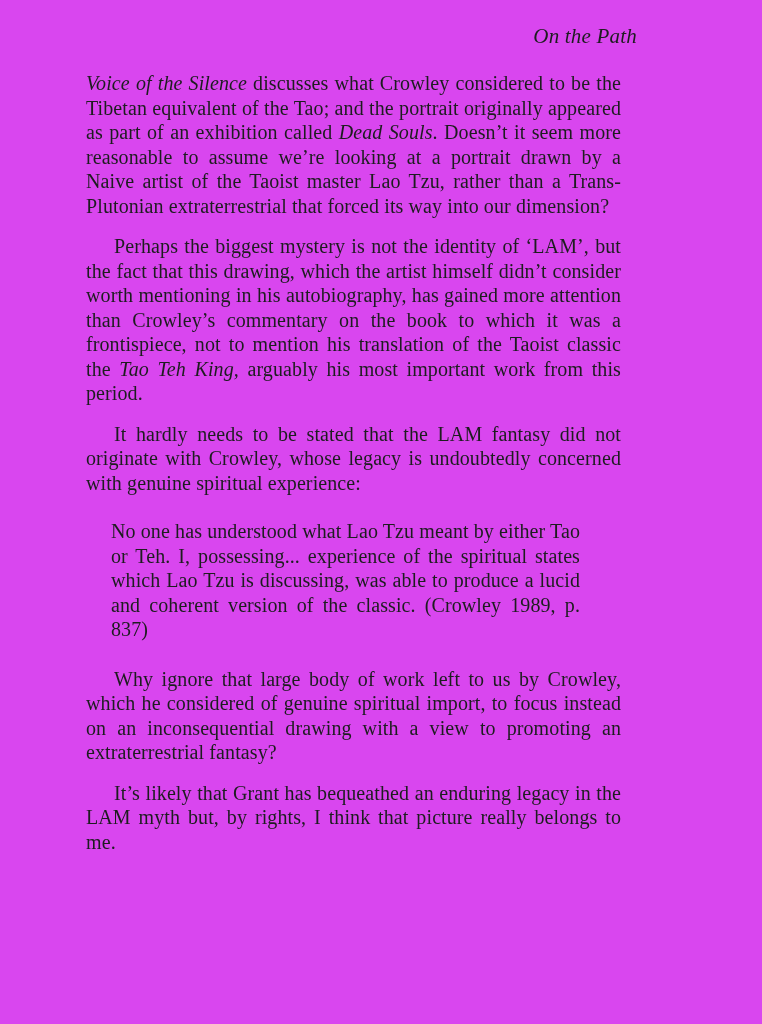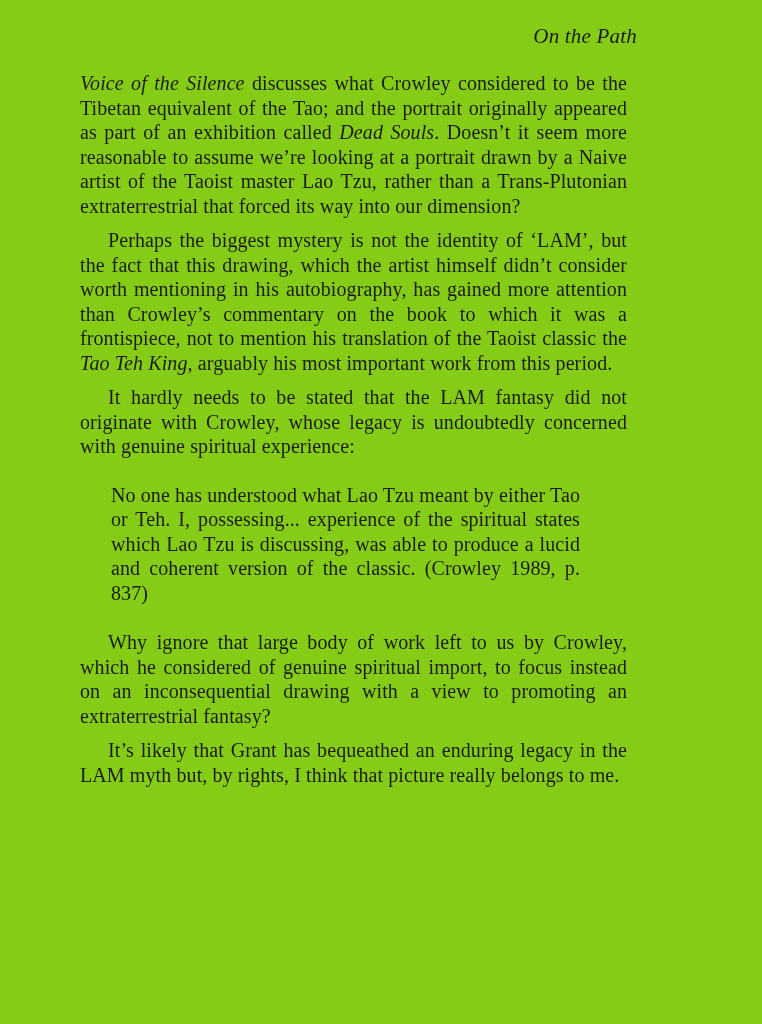--- a/index.html
+++ b/index.html
@@ -4,21 +4,21 @@
 <style>
   html, body {
     margin: 0;
     padding: 0;
     background: #ffffff;
   }
   .page {
     position: relative;
     width: 762px;
     height: 1024px;
-    background: #84cc16;
+    background: #d946ef;
     font-family: "Liberation Serif", serif;
     color: #1d1d1f;
     overflow: hidden;
   }
   .column {
     position: absolute;
     left: 70px;
     top: 24px;
     width: 567px;
   }
@@ -30,21 +30,21 @@
     letter-spacing: 0.2px;
     margin-bottom: 22px;
   }
   .body-text {
     font-size: 20px;
     line-height: 24.5px;
     text-align: justify;
     letter-spacing: 0.1px;
   }
   .para {
-    margin: 10px;
+    margin: 16px;
     text-indent: 28px;
   }
   .para.no-indent {
     text-indent: 0;
   }
   .quote {
     margin: 24px 57px 25px 41px;
     text-align: justify;
   }
   .italic {

